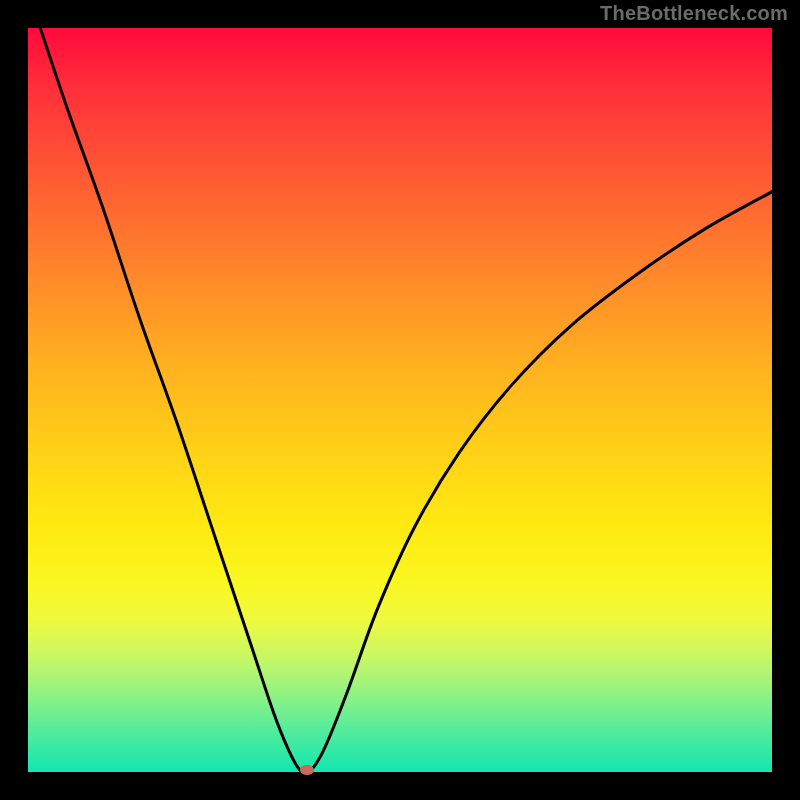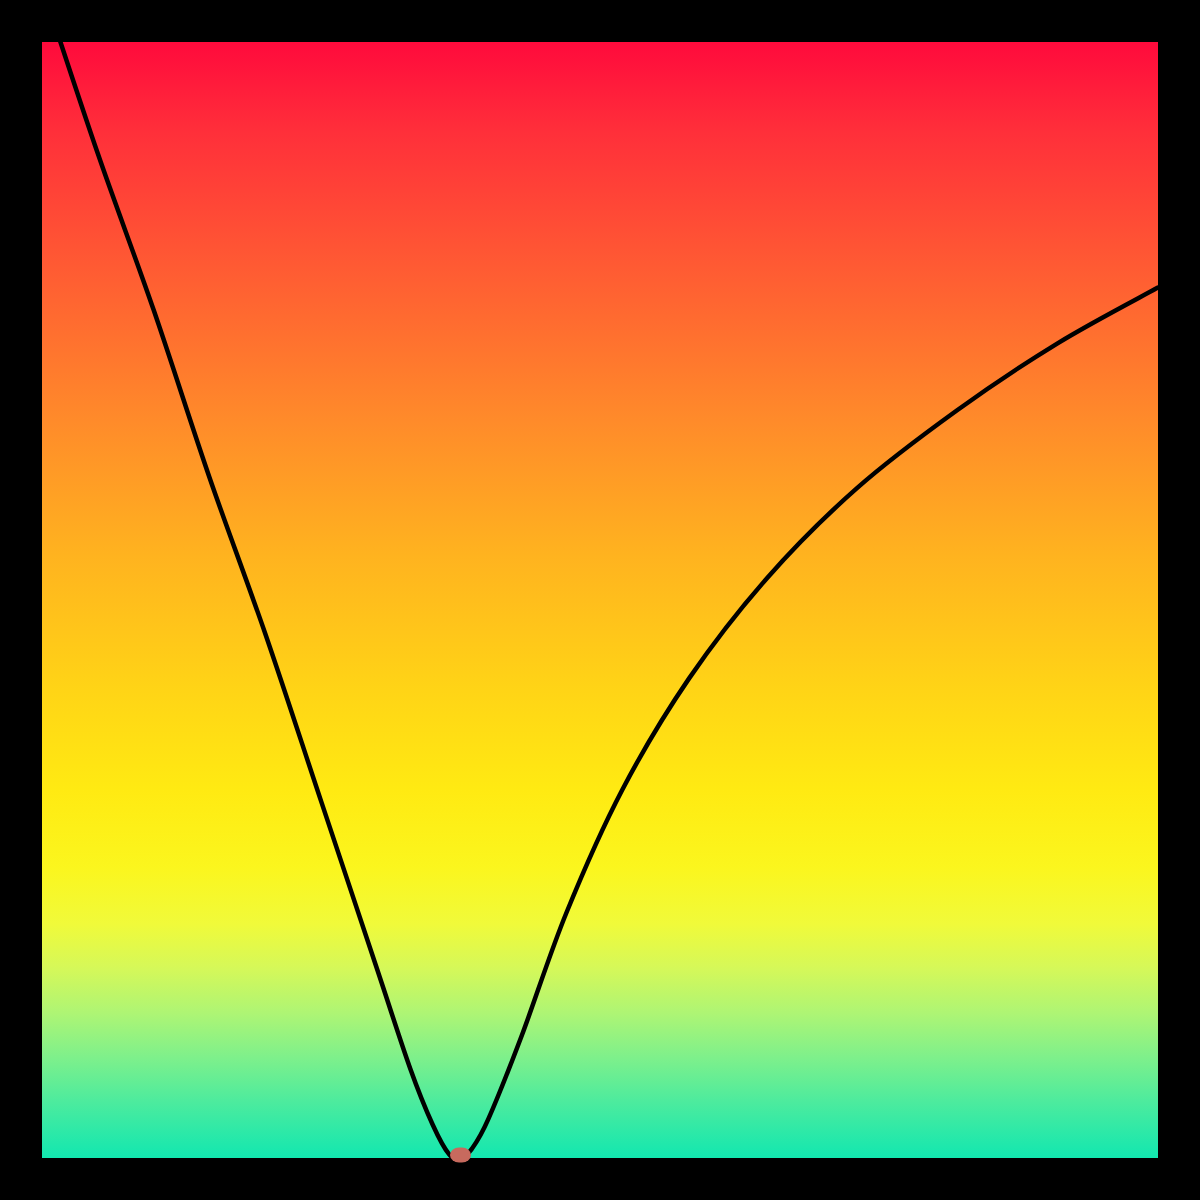--- a/index.html
+++ b/index.html
@@ -55,19 +55,20 @@
     height: 10px;
     border-radius: 6px / 5px;
     background: #c76a5e;
     transform: translate(-50%, -50%);
   }
 </style>
 </head>
 <body>
 
 <div class="frame">
+  <div class="watermark">TheBottleneck.com</div>
   <div class="plot-area">
     <svg class="curve" viewBox="0 0 744 744" preserveAspectRatio="none">
       <path fill="none" stroke="#000" stroke-width="3" stroke-linecap="round" d="M 0.00 -37.20 C 6.20 -18.60, 24.80 38.44, 37.20 74.40 C 49.60 110.36, 62.00 142.60, 74.40 178.56 C 86.80 214.52, 99.20 254.20, 111.60 290.16 C 124.00 326.12, 136.40 358.36, 148.80 394.32 C 161.20 430.28, 173.60 468.72, 186.00 505.92 C 198.40 543.12, 213.28 587.76, 223.20 617.52 C 233.12 647.28, 239.32 667.12, 245.52 684.48 C 251.72 701.84, 256.06 712.13, 260.40 721.68 C 264.74 731.23, 268.46 738.05, 271.56 741.77 C 274.66 745.49, 276.52 744.62, 279.00 744.00 C 281.48 743.38, 283.34 742.39, 286.44 738.05 C 289.54 733.71, 292.02 730.61, 297.60 717.96 C 303.18 705.31, 311.24 685.10, 319.92 662.16 C 328.60 639.22, 338.52 607.60, 349.68 580.32 C 360.84 553.04, 373.24 524.52, 386.88 498.48 C 400.52 472.44, 415.40 447.64, 431.52 424.08 C 447.64 400.52, 465.00 378.20, 483.60 357.12 C 502.20 336.04, 522.04 316.20, 543.12 297.60 C 564.20 279.00, 587.76 261.64, 610.08 245.52 C 632.40 229.40, 654.72 214.52, 677.04 200.88 C 699.36 187.24, 732.84 169.88, 744.00 163.68"></path>
     </svg>
     <div class="marker" style="left: 279px; top: 741.768px; background: rgb(199, 106, 94);"></div>
   </div>
 </div>
 
 </body></html>

